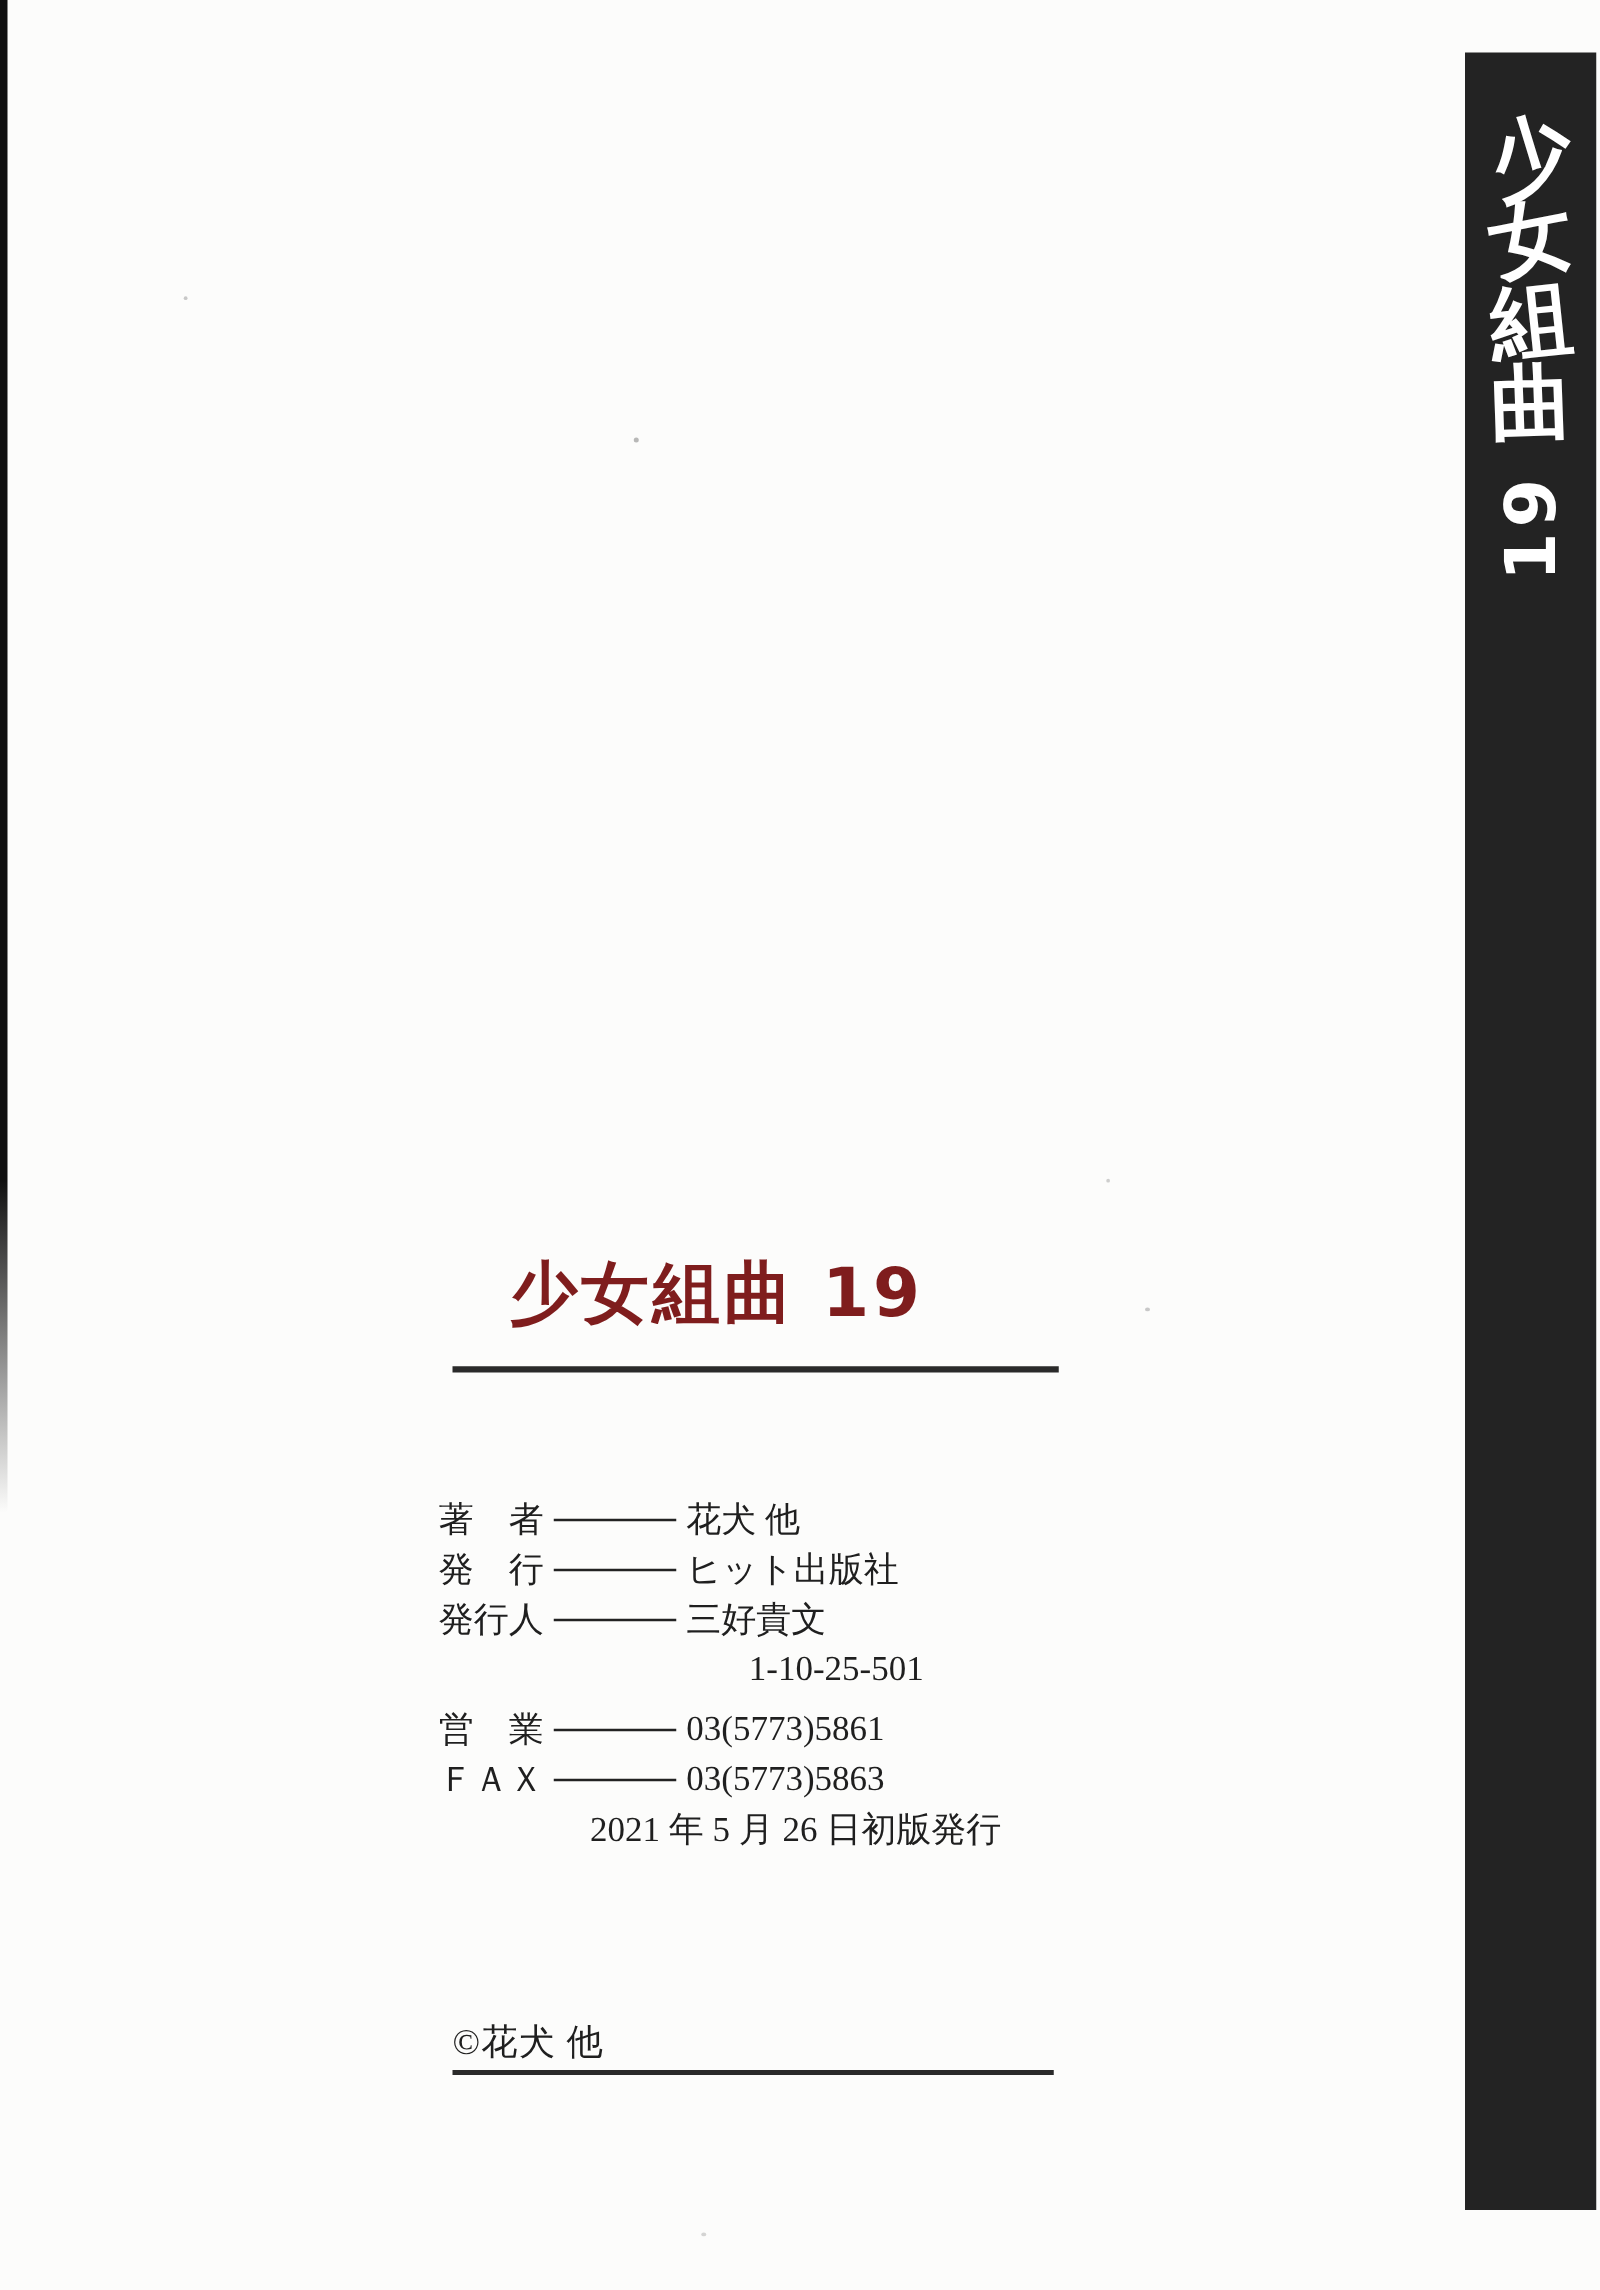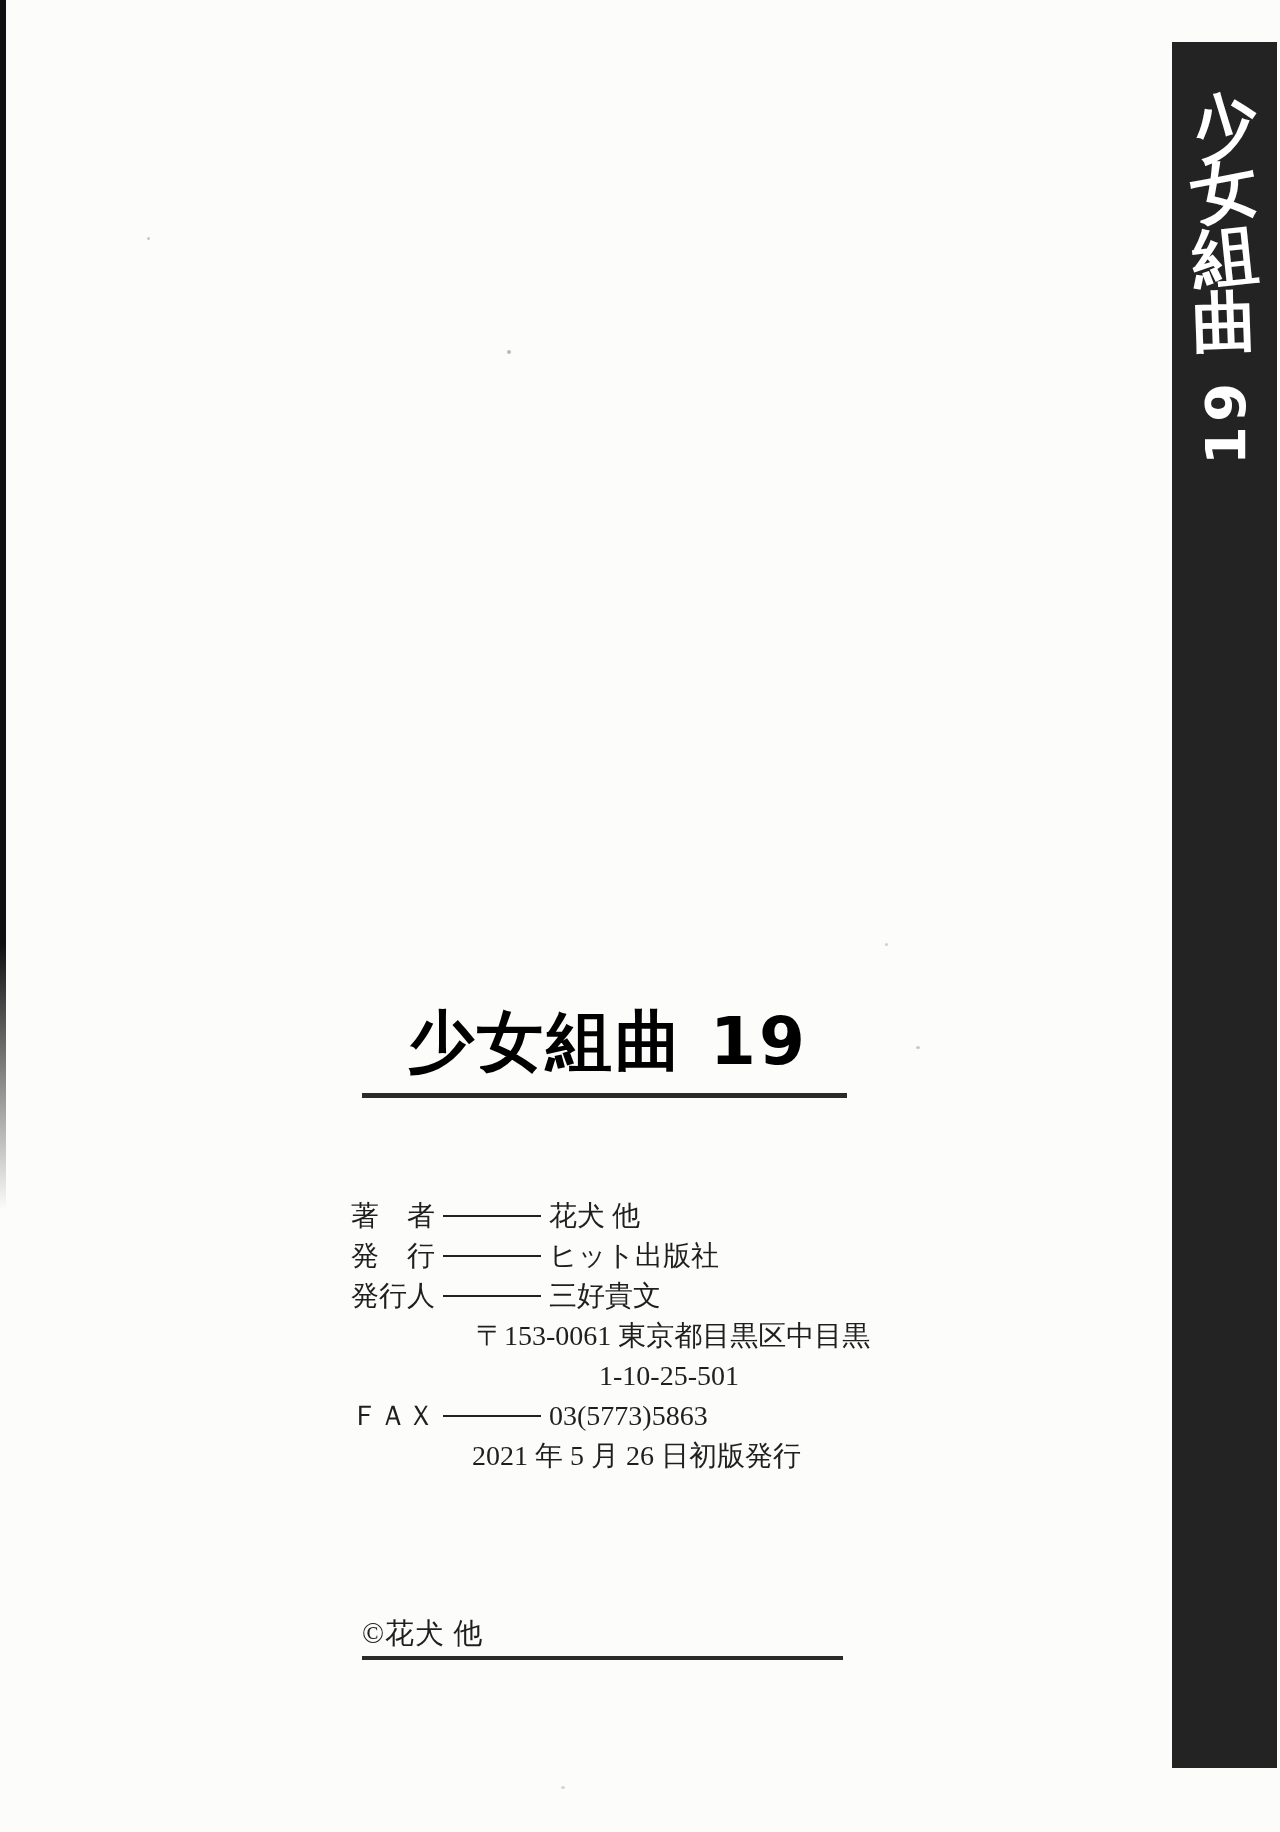--- a/index.html
+++ b/index.html
@@ -39,22 +39,22 @@
     display:flex;align-items:center;justify-content:center;
     height:92px;margin-top:20px;
     font-size:56px;letter-spacing:4px;
     transform:rotate(-90deg);
   }
 
   
   .title{
     position:absolute;left:408px;top:1004px;margin:0;
     font-family:"DejaVu Sans", sans-serif;
-    font-weight:900;font-size:66px;line-height:1.15;
-    letter-spacing:3px;color:#000000;white-space:nowrap;
+    font-weight:900;font-size:54px;line-height:1.15;
+    letter-spacing:3px;color:#7f1d1d;white-space:nowrap;
   }
   .rule{position:absolute;background:#2a2a2a;}
   .title-rule{left:362px;top:1093px;width:485px;height:5px;}
   .bottom-rule{left:362px;top:1656px;width:481px;height:4px;}
 
   .rows{
     position:absolute;left:351px;top:1196px;width:700px;
     font-size:28px;
   }
   .row{display:flex;align-items:center;height:40px;white-space:nowrap;}
@@ -113,28 +113,30 @@
       <span class="dash"></span>
       <span class="val">ヒット出版社</span>
     </div>
 
     <div class="row">
       <span class="lbl">発行人</span>
       <span class="dash"></span>
       <span class="val">三好貴文</span>
     </div>
 
-    <div class="row indent-a">
-      <span class="val">〒153-0061 東京都目黒区中目黒</span>
-    </div>
 
     <div class="row indent-b">
       <span class="val">1-10-25-501</span>
     </div>
 
+    <div class="row gap-before">
+      <span class="lbl">営　業</span>
+      <span class="dash"></span>
+      <span class="val">03(5773)5861</span>
+    </div>
 
     <div class="row">
       <span class="lbl">ＦＡＸ</span>
       <span class="dash"></span>
       <span class="val">03(5773)5863</span>
     </div>
 
     <div class="row indent-c">
       <span class="val">2021 年 5 月 26 日初版発行</span>
     </div>

